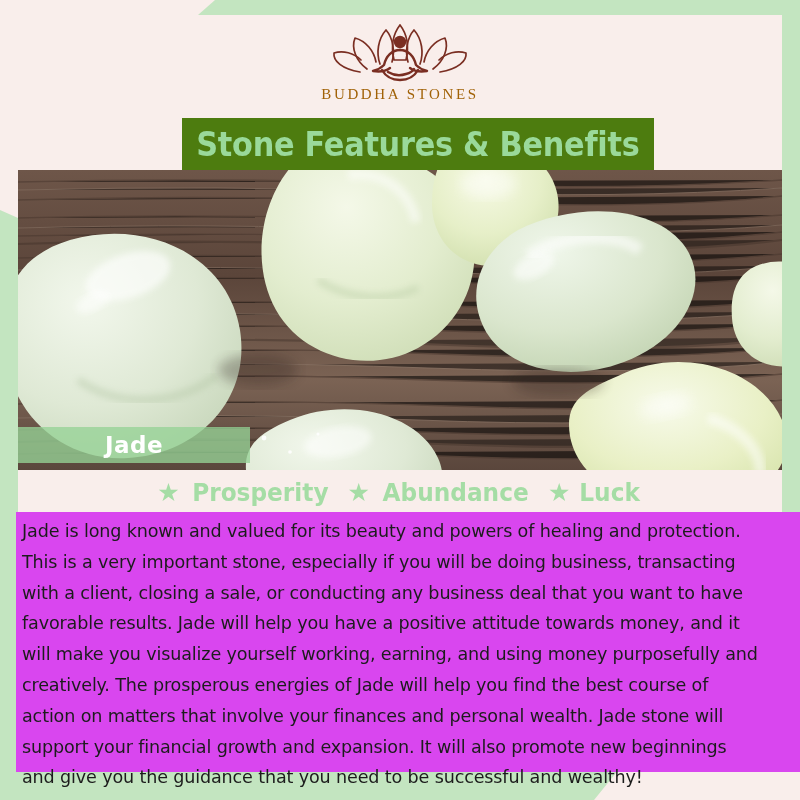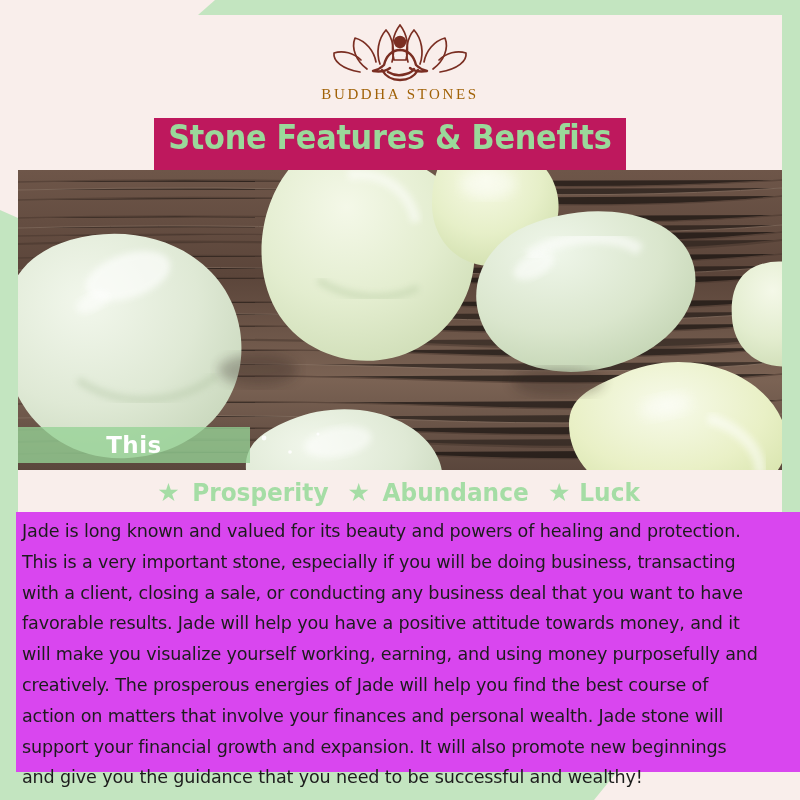--- a/index.html
+++ b/index.html
@@ -65,25 +65,25 @@
     font-family: "Liberation Serif", serif;
     font-size: 15px;
     letter-spacing: 2.6px;
     color: #a16207;
     white-space: nowrap;
   }
 
   
   .title-banner {
     position: absolute;
-    top: 118px; left: 154px;
+    top: 118px; left: 182px;
     width: 472px; height: 52px;
-    background: #be185d;
-    display: flex;
-    align-items: flex-start;
+    background: #4d7c0f;
+    display: flex;
+    align-items: center;
     justify-content: center;
   }
   .title-text {
     font-family: "DejaVu Sans", sans-serif;
     font-weight: bold;
     font-size: 33px;
     letter-spacing: -0.3px;
     color: #9ad99a;
     white-space: nowrap;
     transform: scaleX(0.92);
@@ -318,21 +318,21 @@
       </g>
 
       <g opacity="0.3">
         <ellipse cx="240" cy="200" rx="40" ry="16" fill="#2e241e" filter="url(#blur2)"></ellipse>
         <ellipse cx="540" cy="212" rx="46" ry="14" fill="#2e241e" filter="url(#blur2)"></ellipse>
       </g>
     </svg>
   </div>
 
   <div class="jade-bar">
-    <span class="jade-bar-text">This</span>
+    <span class="jade-bar-text">Jade</span>
   </div>
 
   <div class="benefits">
     <div class="benefit">
       <span class="benefit-star">★</span>
       <span class="benefit-label">Prosperity</span>
     </div>
     <div class="benefit">
       <span class="benefit-star">★</span>
       <span class="benefit-label">Abundance</span>

